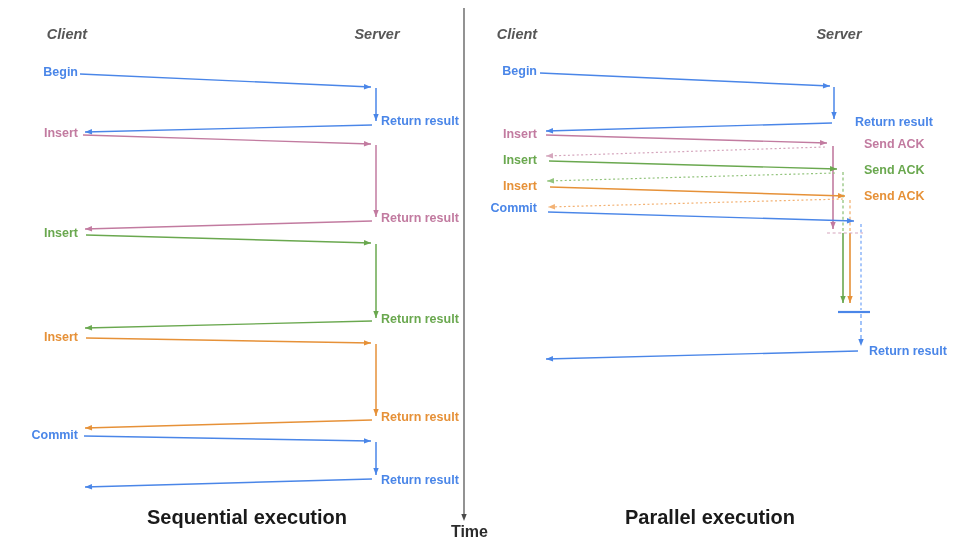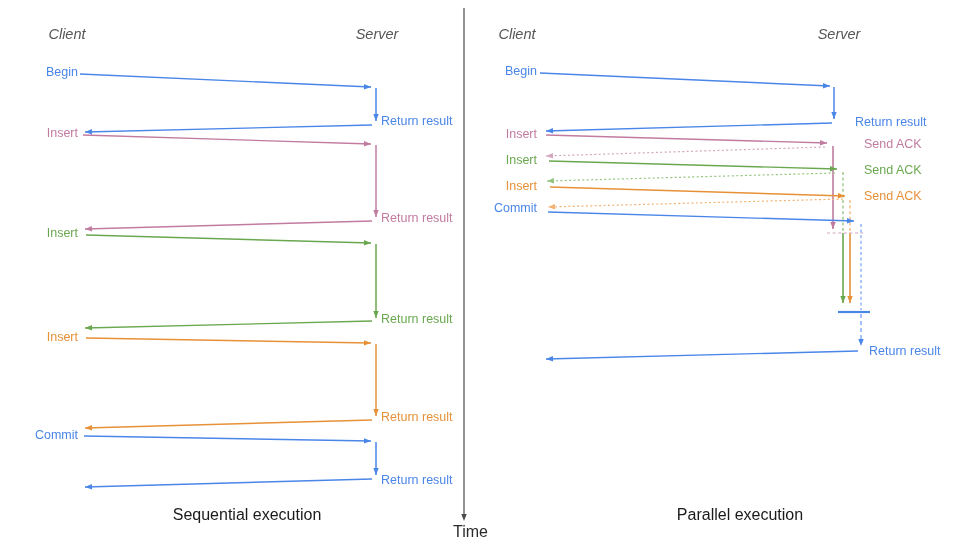--- a/index.html
+++ b/index.html
@@ -1,21 +1,21 @@
 <!DOCTYPE html>
 <html><head>
 <meta charset="utf-8">
 <style>
   html,body { margin:0; padding:0; background:#ffffff; }
   body { width:960px; height:540px; font-family:"Liberation Sans", sans-serif; }
-  #stage { position:relative; width:960px; height:540px; overflow:hidden; background:#fff; }
+  #stage { position:relative; width:960px; height:540px; overflow:hidden; background:#fff;font-weight:bold; }
   #diagram { position:absolute; left:0; top:0; }
   .hdr { position:absolute; width:80px; text-align:center; font-style:italic;
          font-size:14.5px; color:#575757; }
-  .title { position:absolute; width:220px; text-align:center; font-size:16px;
+  .title { position:absolute; width:220px; text-align:center; font-size:20px;
            color:#1a1a1a; }
   .time-lbl { position:absolute; width:56px; text-align:right; font-size:16px;
               color:#2b2b2b; }
   .lbl { position:absolute; font-size:12.5px; line-height:14px; white-space:nowrap;text-align:right; }
 </style>
 </head>
 <body>
 
 <div id="stage">
   <svg id="diagram" width="960" height="540" viewBox="0 0 960 540">
@@ -113,21 +113,21 @@
         <polygon points="464.0,521.0 461.3,514.0 466.7,514.0" fill="#4a4a4a"></polygon>
       </g>
     </svg>
 
   <div class="hdr" style="left:27px;top:26px">Client</div>
   <div class="hdr" style="left:337px;top:26px">Server</div>
   <div class="hdr" style="left:477px;top:26px">Client</div>
   <div class="hdr" style="left:799px;top:26px">Server</div>
 
   <div class="title" style="left:137px;top:506px">Sequential execution</div>
-  <div class="title" style="left:630px;top:506px">Parallel execution</div>
+  <div class="title" style="left:600px;top:506px">Parallel execution</div>
 
   <div class="time-lbl" style="left:432px;top:523px">Time</div>
 <div class="lbl" style="color: rgb(74, 134, 232); top: 65px; right: 882px;">Begin</div>
     <div class="lbl" style="color: rgb(74, 134, 232); top: 114px; left: 381px;">Return result</div>
     <div class="lbl" style="color: rgb(194, 123, 160); top: 126px; right: 882px;">Insert</div>
     <div class="lbl" style="color: rgb(194, 123, 160); top: 211px; left: 381px;">Return result</div>
     <div class="lbl" style="color: rgb(106, 168, 79); top: 226px; right: 882px;">Insert</div>
     <div class="lbl" style="color: rgb(106, 168, 79); top: 312px; left: 381px;">Return result</div>
     <div class="lbl" style="color: rgb(230, 145, 56); top: 330px; right: 882px;">Insert</div>
     <div class="lbl" style="color: rgb(230, 145, 56); top: 410px; left: 381px;">Return result</div>

